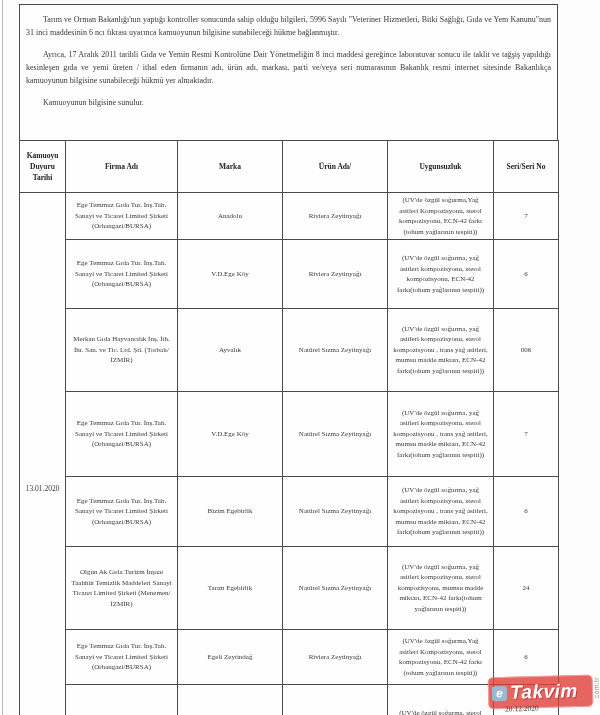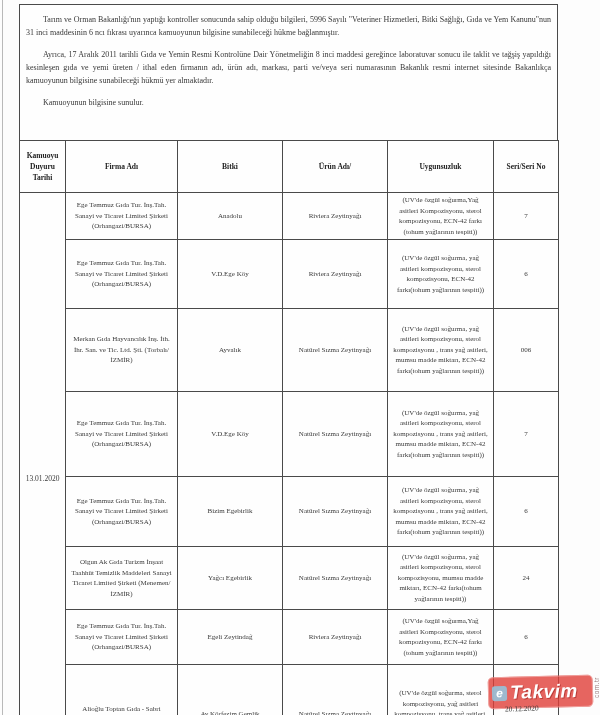--- a/index.html
+++ b/index.html
@@ -36,21 +36,21 @@
   .doc-table th, .doc-table td {
     border:1px solid #4a4a4a;
     font-size:7px; line-height:1.5;
     text-align:center; vertical-align:middle;
     padding:2px 5px; color:#3a3a3a;
     overflow:hidden; word-wrap:break-word;
   }
   .doc-table th { font-size:7.5px; font-weight:bold; color:#222; }
   .doc-table td.date-cell { font-size:7.5px; }
   .row-h1 { height:46px; } .row-h2 { height:69px; } .row-h3 { height:83px; }
-  .row-h4 { height:85px; } .row-h5 { height:70px; } .row-h6 { height:63px; }
+  .row-h4 { height:85px; } .row-h5 { height:70px; } .row-h6 { height:83px; }
   .row-h7 { height:55px; } .row-h8 { height:100px; }
   .header-row { height:52px;margin-top:41px; }
 
   
   .watermark { position:absolute; left:488px; top:676px; width:112px; height:32px; }
   .wm-box {
     position:absolute; left:0; top:0; right:7px; bottom:0;
     background:rgba(224,63,56,0.80);
     border-radius:5px;
     transform:rotate(-1.5deg);
@@ -108,21 +108,21 @@
         <col style="width:112px">
         <col style="width:105px">
       <col style="width:105px">
         <col style="width:106px">
         <col style="width:65px">
     </colgroup>
     <thead>
       <tr class="header-row">
         <th>Kamuoyu Duyuru Tarihi</th>
         <th>Firma Adı</th>
-        <th>Bitki</th>
+        <th>Marka</th>
         <th>Ürün Adı/</th>
         <th>Uygunsuzluk</th>
         <th>Seri/Seri No</th>
       </tr>
     </thead>
     <tbody>
       <tr class="row-h1">
         <td class="date-cell" rowspan="8">13.01.2020</td>
         <td>Ege Temmuz Gıda Tur. İnş.Tah. Sanayi ve Ticaret Limited Şirketi (Orhangazi/BURSA)</td>
         <td>Anadolu</td>
@@ -153,21 +153,21 @@
       </tr>
       <tr class="row-h5">
         <td>Ege Temmuz Gıda Tur. İnş.Tah. Sanayi ve Ticaret Limited Şirketi (Orhangazi/BURSA)</td>
         <td>Bizim Egebirlik</td>
         <td>Natürel Sızma Zeytinyağı</td>
         <td>(UV'de özgül soğurma, yağ asitleri kompozisyonu, sterol kompozisyonu , trans yağ asitleri, mumsu madde miktarı, ECN-42 farkı(tohum yağlarının tespiti))</td>
         <td>6</td>
       </tr>
       <tr class="row-h6">
         <td>Olgun Ak Gıda Turizm İnşaat Taahhüt Temizlik Maddeleri Sanayi Ticaret Limited Şirketi (Menemen/İZMİR)</td>
-        <td>Yağcı Egebirlik</td>
+        <td>Tarım Egebirlik</td>
         <td>Natürel Sızma Zeytinyağı</td>
         <td>(UV'de özgül soğurma, yağ asitleri kompozisyonu, sterol kompozisyonu, mumsu madde miktarı, ECN-42 farkı(tohum yağlarının tespiti))</td>
         <td>24</td>
       </tr>
       <tr class="row-h7">
         <td>Ege Temmuz Gıda Tur. İnş.Tah. Sanayi ve Ticaret Limited Şirketi (Orhangazi/BURSA)</td>
         <td>Egeli Zeytindağ</td>
         <td>Riviera Zeytinyağı</td>
         <td>(UV'de özgül soğurma,Yağ asitleri Kompozisyonu, sterol kompozisyonu, ECN-42 farkı (tohum yağlarının tespiti))</td>
         <td>6</td>

